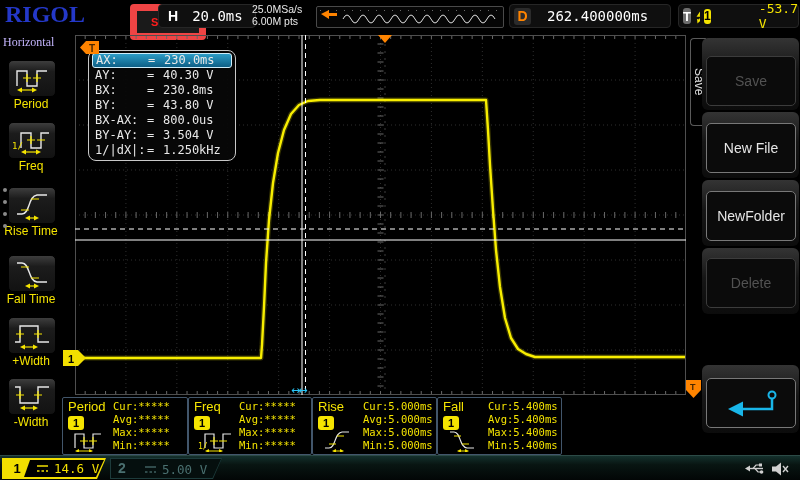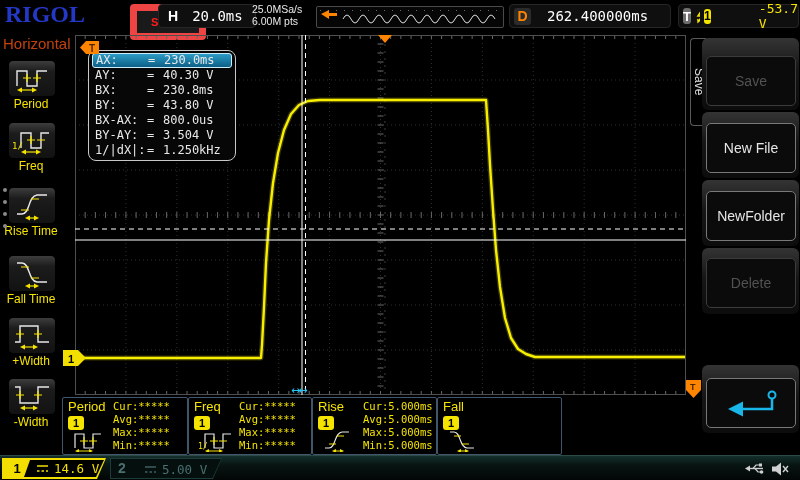--- a/index.html
+++ b/index.html
@@ -29,21 +29,21 @@
   #t-box{position:absolute;left:678px;top:4px;width:119px;height:22px;background:#0f0f0f;
         border-radius:4px;border:1px solid #262626;display:flex;align-items:center;gap:4px;}
   #t-box .tl{color:#fff;font-weight:bold;font-size:13px;background:#6e6e6e;border-radius:3px;
         width:16px;height:16px;display:flex;align-items:center;justify-content:center;margin-left:4px;}
   #t-box .tch{color:#000;font-weight:bold;font-size:12px;background:#f5e400;border-radius:3px;
         width:15px;height:15px;display:flex;align-items:center;justify-content:center;}
   #t-box .tv{color:#f5e400;font-size:13px;}
 
   
   #left-menu{position:absolute;left:0;top:30px;width:62px;height:425px;background:#000;}
-  #left-menu .title{position:absolute;left:3px;top:5px;color:#c2410c;font-size:15px;}
+  #left-menu .title{position:absolute;left:3px;top:5px;color:#c4b5fd;font-size:12px;font-family:Liberation Serif, serif;}
   .lm-item{position:absolute;left:0;width:62px;height:60px;}
   .lm-btn{position:absolute;left:8px;top:0;width:46px;height:35px;border-radius:5px;
         background:linear-gradient(180deg,#3d3d3d,#1c1c1c 30%,#121212);border:1px solid #000;}
   .lm-label{position:absolute;left:0;top:37px;width:62px;text-align:center;color:#f5e400;font-size:12px;}
   #scroll-dots span{position:absolute;left:3px;width:4px;height:4px;border-radius:50%;background:#8a8a8a;}
 
   
   #grid{position:absolute;left:75px;top:35px;width:611px;height:360px;}
   #cursor-panel{position:absolute;left:88px;top:50px;width:140px;background:rgba(8,8,8,0.92);
         border:1px solid #c8c8c8;border-radius:8px;padding:2px 3px;z-index:5;}
@@ -609,20 +609,26 @@
   <div class="meas-box" style="left:437px;width:123px">
     <div class="meas-title">Fall</div>
     <div class="meas-ch">1</div>
     <svg class="meas-glyph" width="38" height="24">
       <path d="M4 4 H8 C15 4 13 19 21 20 H28" stroke="#e8e8e8" stroke-width="1.2" fill="none"></path>
       <path d="M8 8 H15 M16 16 H23" stroke="#f5e400" stroke-width="1"></path>
       <path d="M13 23 H21" stroke="#f5e400" stroke-width="1"></path>
       <polygon points="11,23 15,21 15,25" fill="#f5e400"></polygon>
         <polygon points="23,23 19,21 19,25" fill="#f5e400"></polygon>
     </svg>
+    <div class="meas-stats">
+      <div>Cur:5.400ms</div>
+      <div>Avg:5.400ms</div>
+      <div>Max:5.400ms</div>
+      <div>Min:5.400ms</div>
+    </div>
   </div>
 
   <div id="footer">
     <div class="ch-badge" id="ch1-badge">
       <div class="inner"></div>
       <div class="num">1</div>
       <svg style="position:absolute;left:34px;top:6px" width="13" height="10">
         <path d="M1 2 H12" stroke="#f2df00" stroke-width="1.4"></path>
         <path d="M1 7 H12" stroke="#f2df00" stroke-width="1.4" stroke-dasharray="2.5 2"></path>
       </svg>

